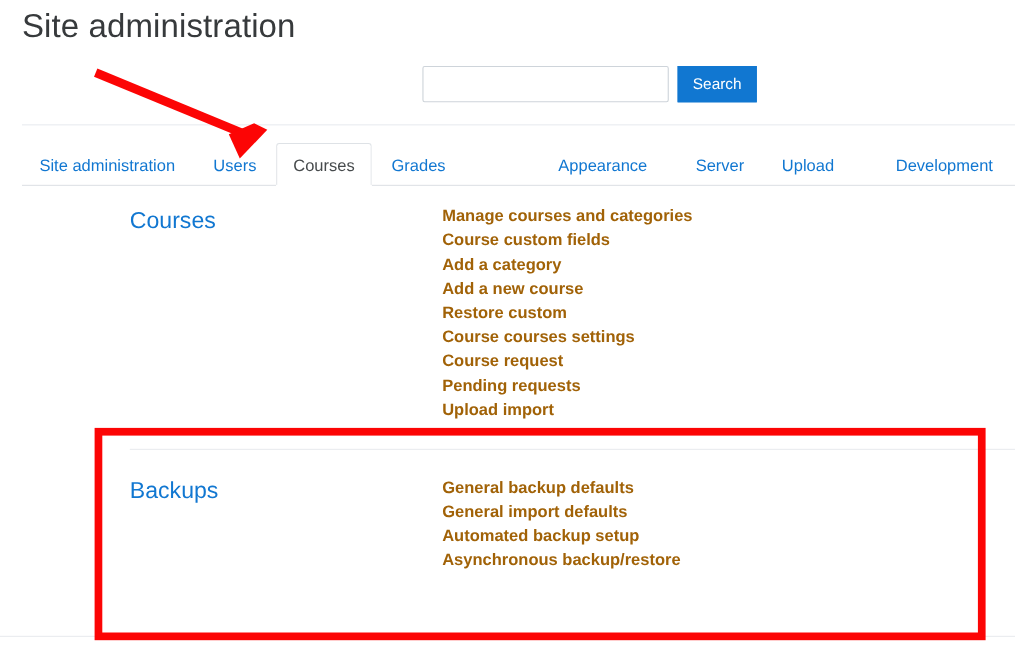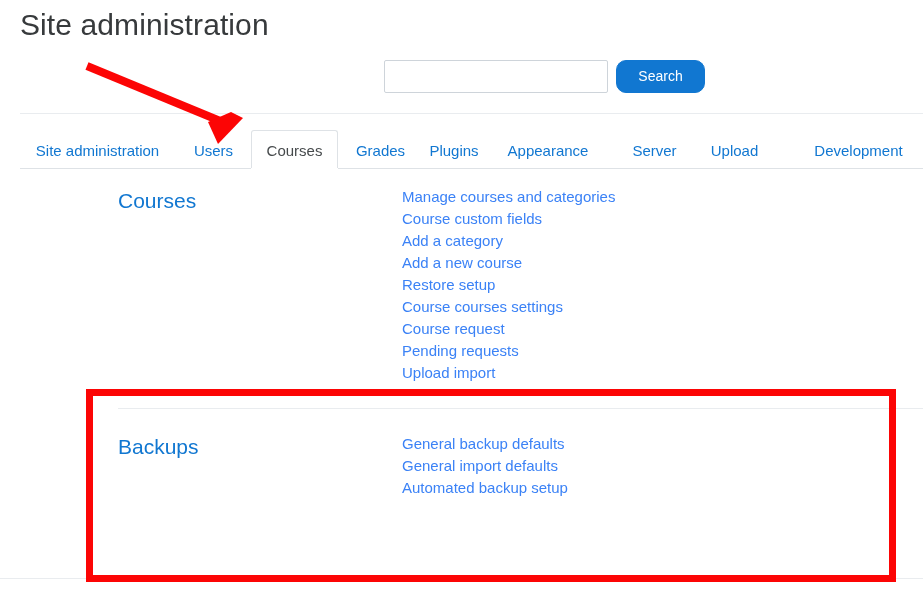--- a/index.html
+++ b/index.html
@@ -46,26 +46,26 @@
     border-radius: 2px;
     background: #ffffff;
     font-family: "Liberation Sans", sans-serif;
     font-size: 14px;
     color: #373a3c;
     padding: 0 8px;
     outline: none;
   }
   #search-button {
     margin-left: 8px;
-    width: 89px;
+    width: 72px;
     height: 33px;
     box-sizing: border-box;
     background: #1177d1;
     border: 1px solid #1177d1;
-    border-radius: 10px;
+    border-radius: 0;
     color: #ffffff;
     font-family: "Liberation Sans", sans-serif;
     font-size: 14px;
     line-height: 31px;
     text-align: center;
     cursor: pointer;
     padding: 0;
   }
 
   
@@ -144,23 +144,24 @@
     margin: 0;
     padding: 0;
     list-style: none;
   }
   .link-list li {
     height: 22px;
     line-height: 22px;
   }
   .link-list a {
     font-size: 15px;
-    color: #3b82f6;
+    color: #a16207;
     text-decoration: none;
     cursor: pointer;
+    font-weight: bold;
   }
 
   #section-courses-heading { top: 188px; }
   #section-courses-links  { top: 186px; }
   #section-backups-heading { top: 434px; }
   #section-backups-links  { top: 433px; }
 
   
   #annotation-rect {
     position: absolute;
@@ -196,46 +197,46 @@
 </div>
 
 <div class="hr-line" id="rule-above-tabs"></div>
 
 <div id="tab-bar-underline"></div>
 <nav id="tab-bar">
     <div class="tab" style="left: 4px; width: 147px;">Site administration</div>
     <div class="tab" style="left: 166px; width: 55px;">Users</div>
     <div class="tab active" style="left: 231px; width: 87px;">Courses</div>
     <div class="tab" style="left: 329px; width: 63px;">Grades</div>
-    <div class="tab" style="left: 403px; width: 62px;">Plugins</div>
     <div class="tab" style="left: 479px; width: 98px;">Appearance</div>
     <div class="tab" style="left: 606px; width: 57px;">Server</div>
     <div class="tab" style="left: 682px; width: 65px;">Upload</div>
     <div class="tab" style="left: 780px; width: 117px;">Development</div>
   </nav>
 <div id="active-tab-cover"></div>
 
 <div id="sections-host">
     <h2 class="section-heading" id="section-courses-heading">Courses</h2>
     <ul class="link-list" id="section-courses-links">
       <li><a>Manage courses and categories</a></li>
       <li><a>Course custom fields</a></li>
       <li><a>Add a category</a></li>
       <li><a>Add a new course</a></li>
-      <li><a>Restore setup</a></li>
+      <li><a>Restore custom</a></li>
       <li><a>Course courses settings</a></li>
       <li><a>Course request</a></li>
       <li><a>Pending requests</a></li>
       <li><a>Upload import</a></li>
     </ul>
     <h2 class="section-heading" id="section-backups-heading">Backups</h2>
     <ul class="link-list" id="section-backups-links">
       <li><a>General backup defaults</a></li>
       <li><a>General import defaults</a></li>
       <li><a>Automated backup setup</a></li>
+      <li><a>Asynchronous backup/restore</a></li>
     </ul>
   </div>
 
 <div class="hr-line" id="rule-below-courses"></div>
 <div class="hr-line" id="rule-below-backups"></div>
 
 <div id="annotation-rect"></div>
 
 <svg id="annotation-arrow" viewBox="0 0 200 100">
   <line x1="17" y1="16" x2="155" y2="73" stroke="#fc0505" stroke-width="8" stroke-linecap="butt"></line>

